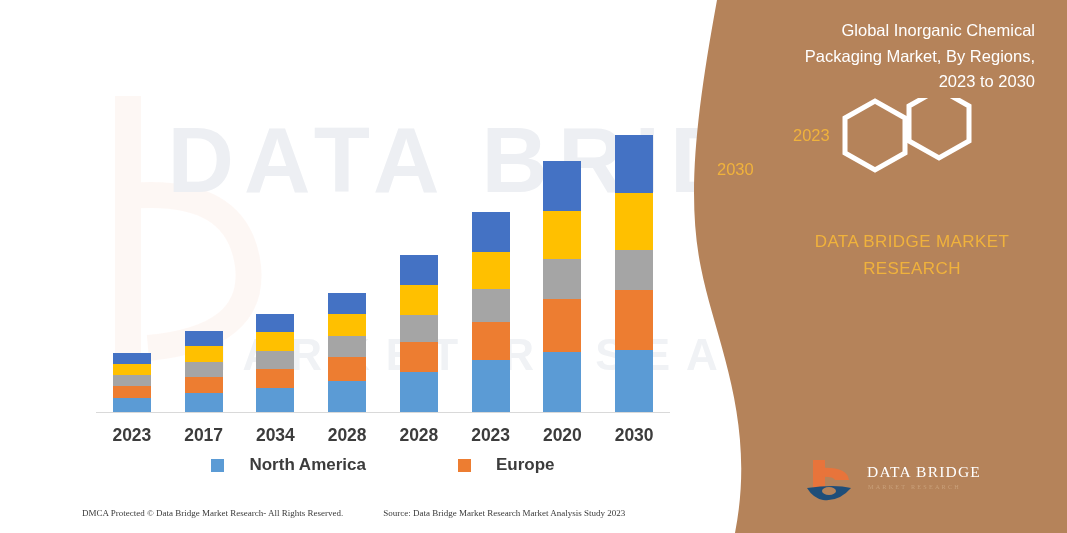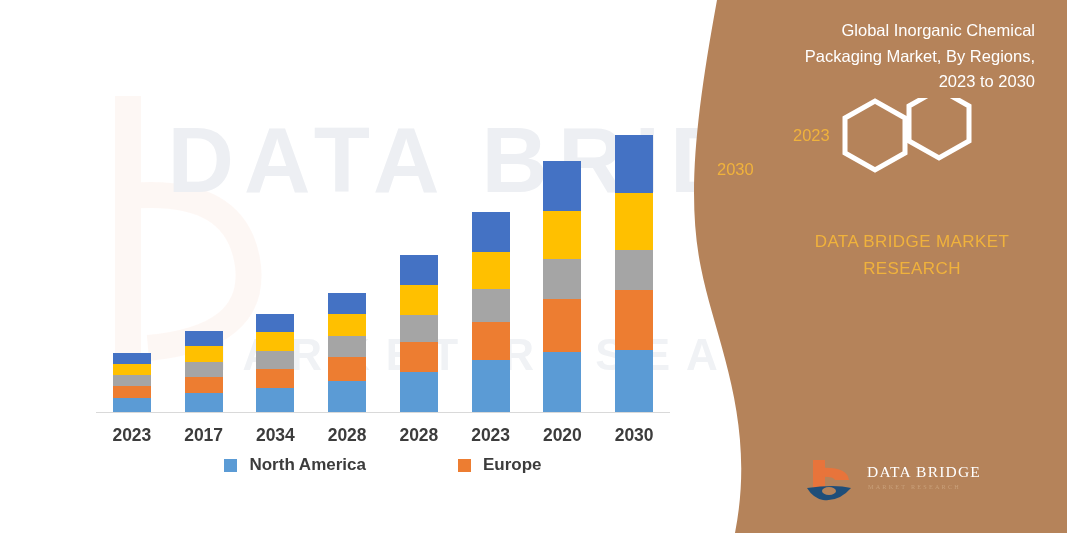--- a/index.html
+++ b/index.html
@@ -131,21 +131,21 @@
     top: 455px;
     width: 574px;
     display: flex;
     align-items: center;
     justify-content: center;
     gap: 92px;
   }
   .legend-item {
     display: flex;
     align-items: center;
-    gap: 12px;
+    gap: 25px;
   }
   .legend-swatch {
     width: 13px;
     height: 13px;
     display: block;
   }
   .legend-label {
     font-size: 17px;
     font-weight: 700;
     color: #3c3c3c;
@@ -352,20 +352,24 @@
         <div class="legend-item">
           <span class="legend-swatch" style="background: rgb(91, 155, 213);"></span>
           <span class="legend-label">North America</span>
         </div>
         <div class="legend-item">
           <span class="legend-swatch" style="background: rgb(237, 125, 49);"></span>
           <span class="legend-label">Europe</span>
         </div>
       </div>
 
+    <div class="footer">
+      <span>DMCA Protected © Data Bridge Market Research- All Rights Reserved.</span>
+      <span>Source: Data Bridge Market Research  Market Analysis Study 2023</span>
+    </div>
   </div>
 
   <div class="right-pane">
     <svg viewBox="0 0 380 533" preserveAspectRatio="none">
       <path d="M30 0 C 8 120, 0 200, 14 268 C 28 340, 70 420, 48 533 L380 533 L380 0 Z" fill="#B5835A"></path>
     </svg>
 
     <div class="right-content">
       <div class="r-title">Global Inorganic Chemical Packaging Market, By Regions, 2023 to 2030</div>
 

